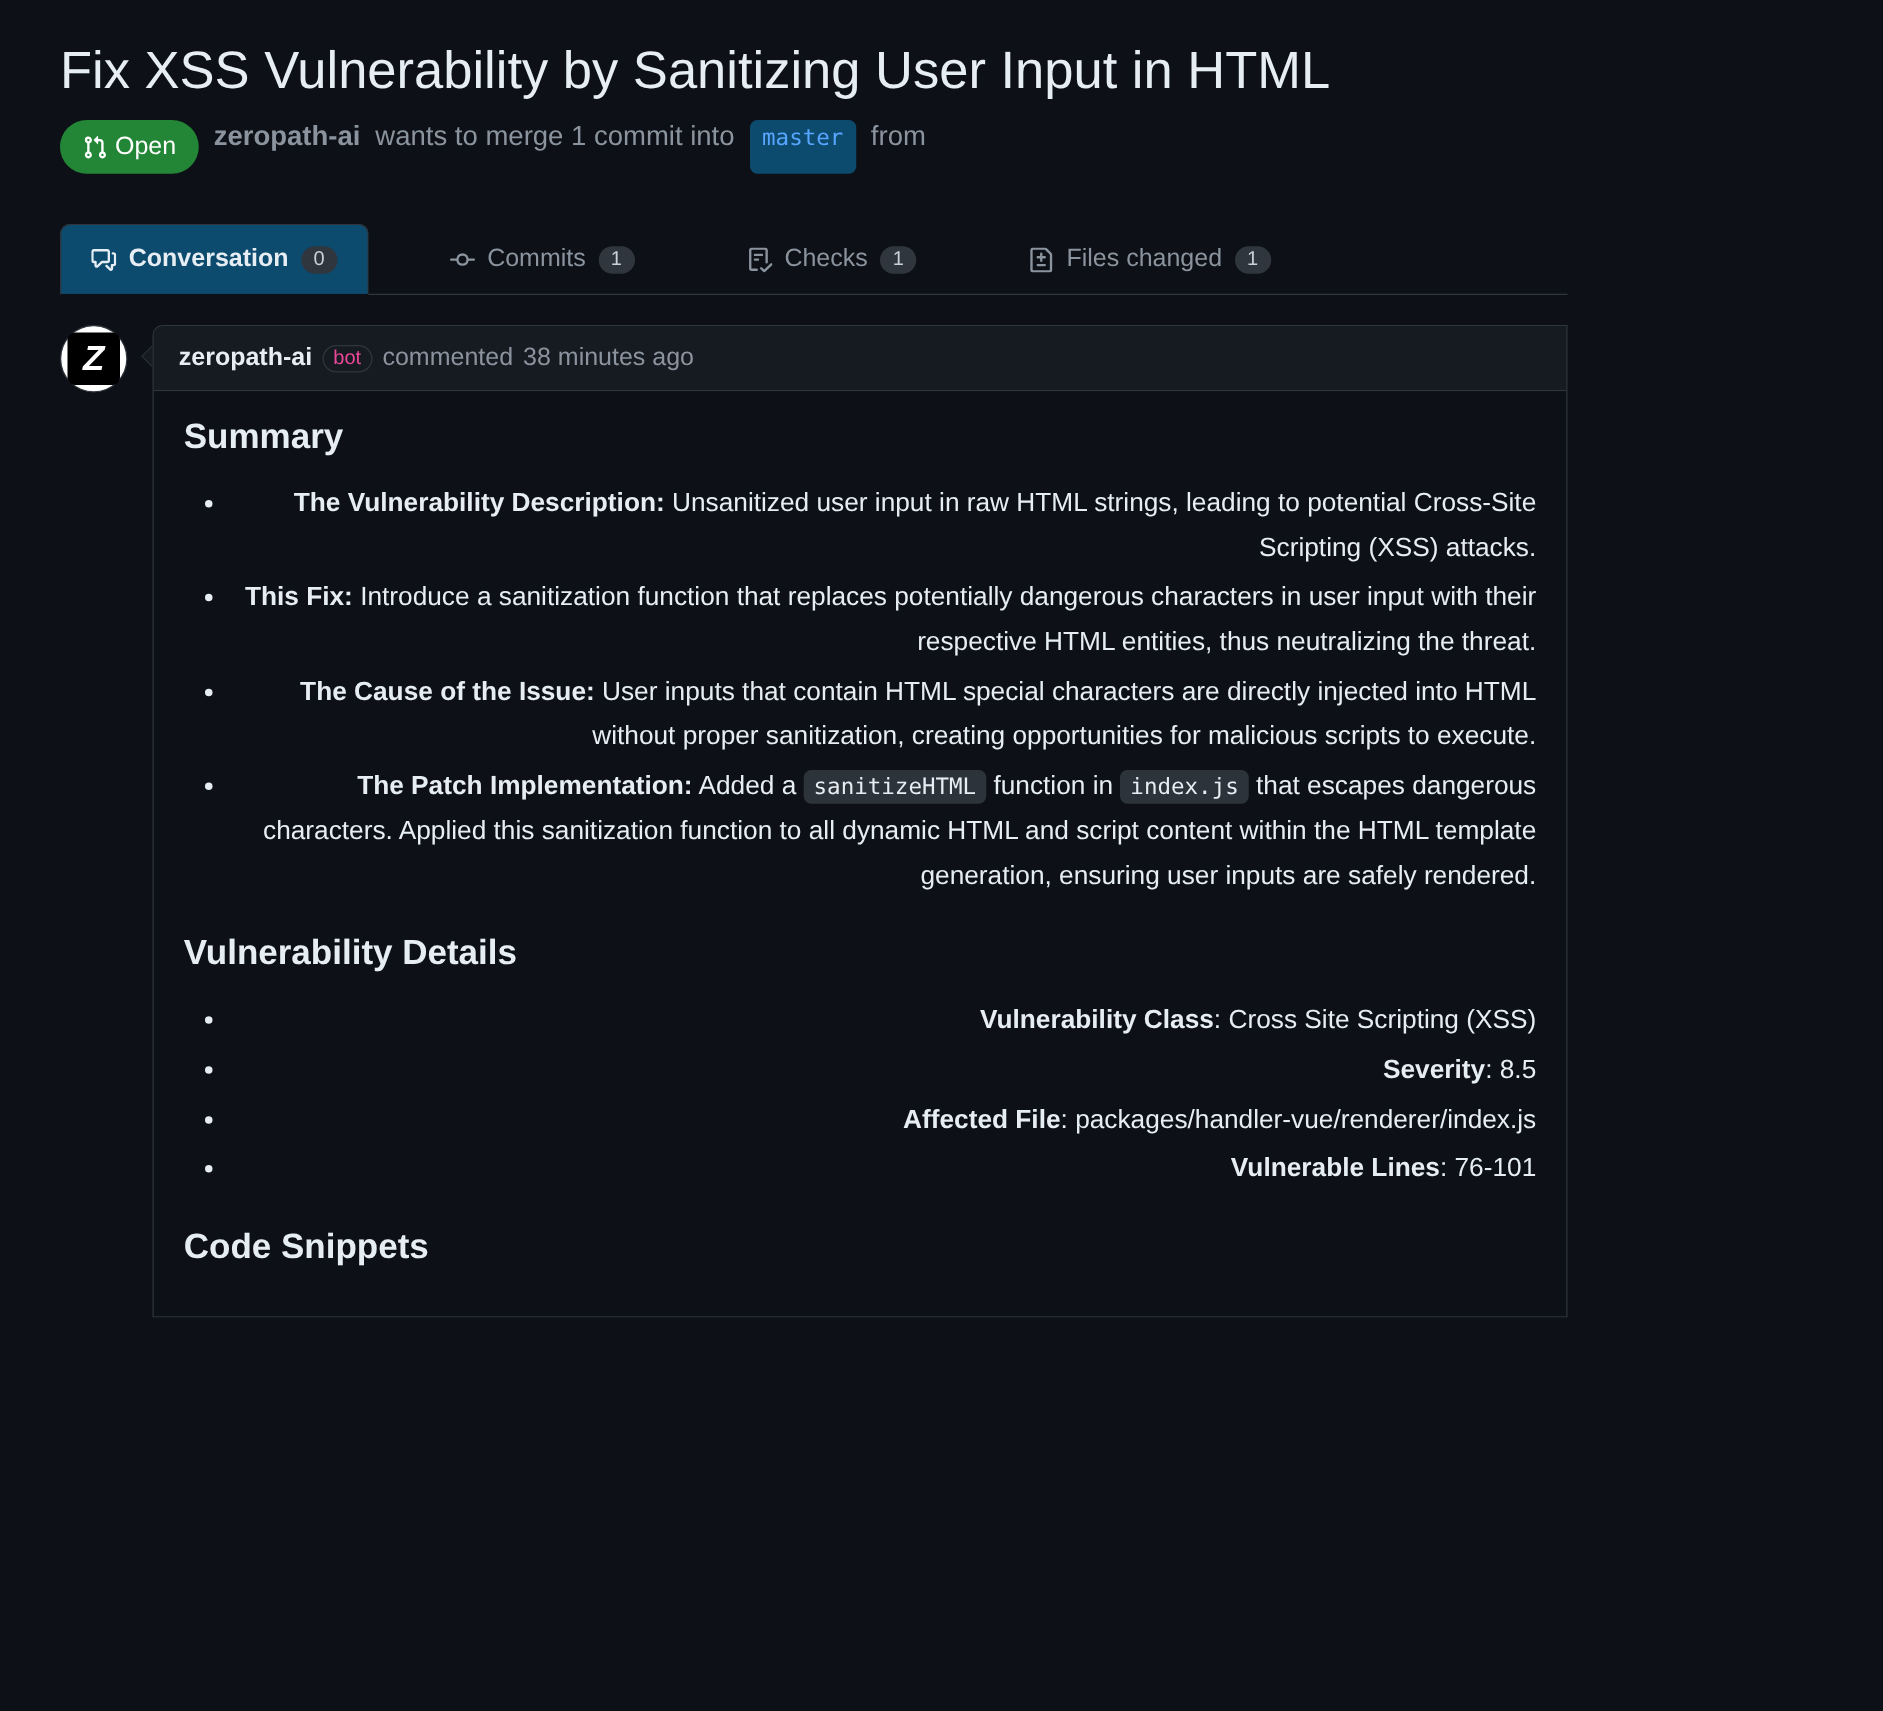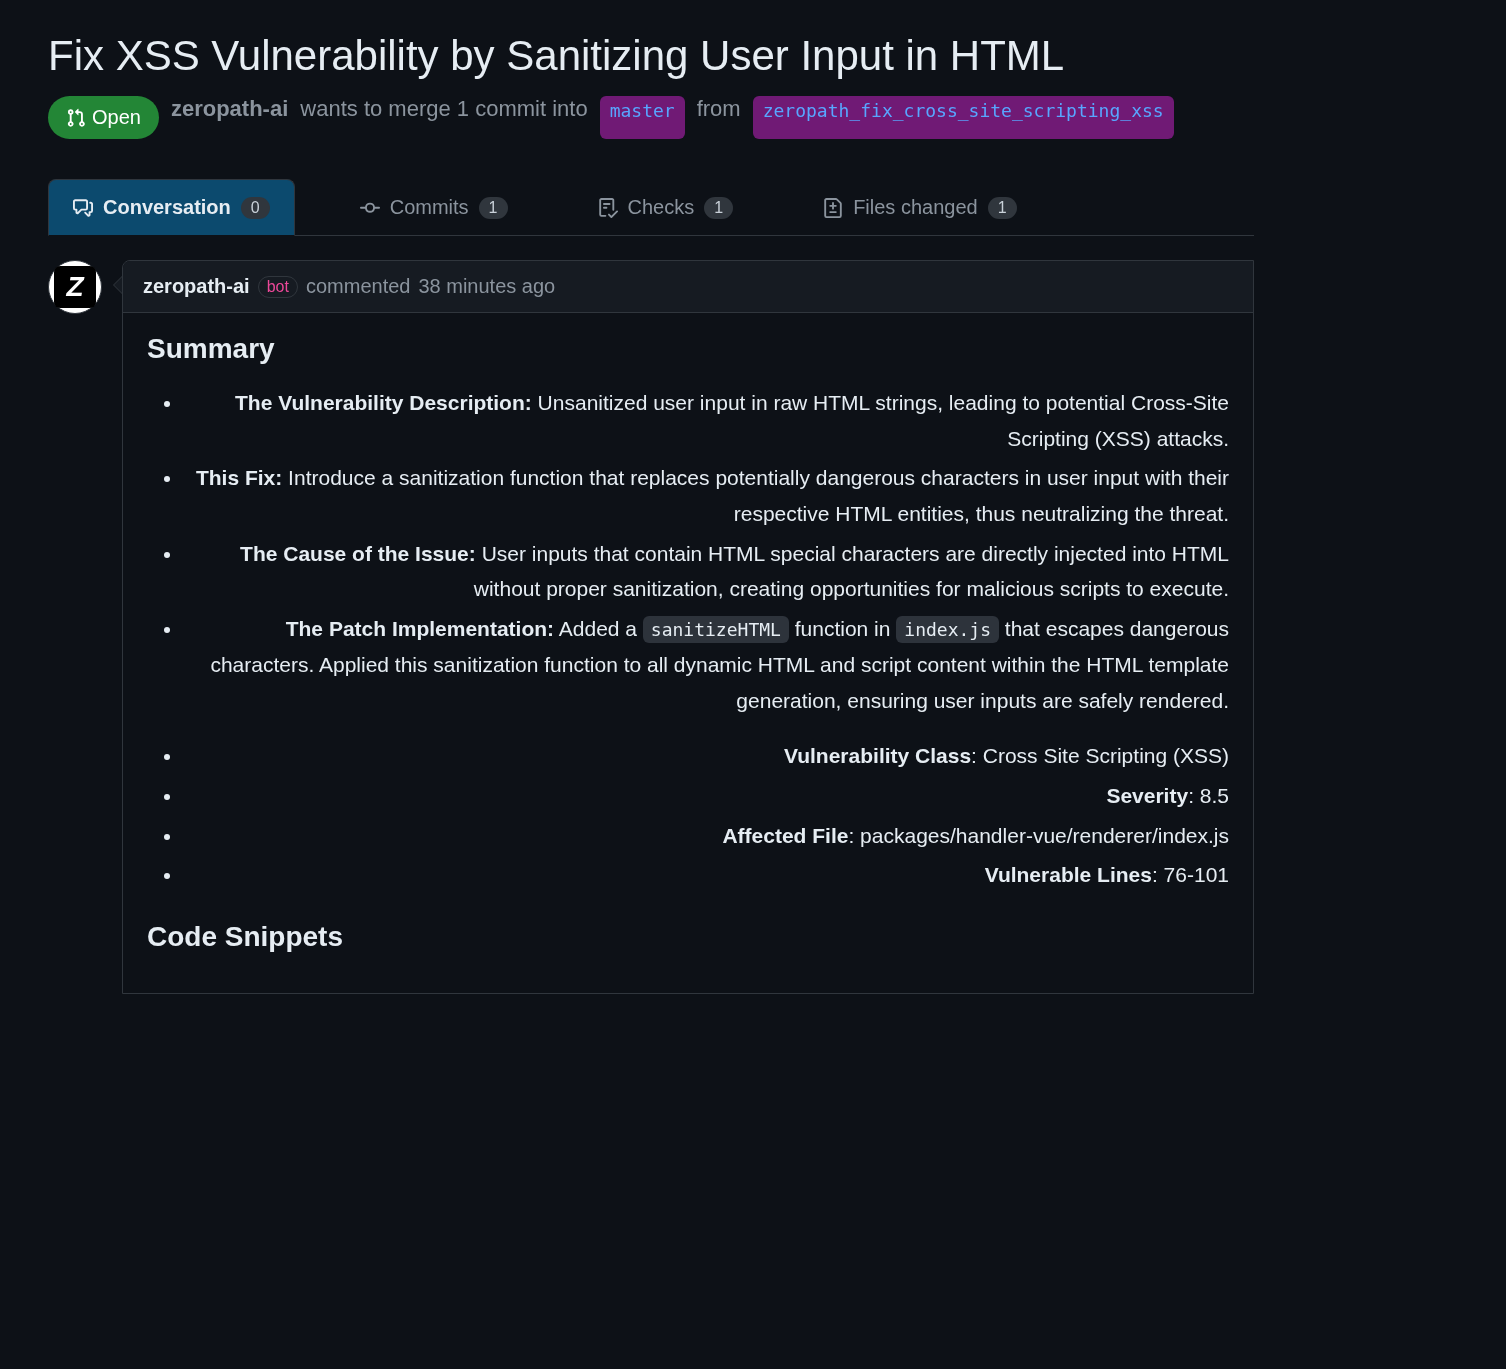--- a/index.html
+++ b/index.html
@@ -51,21 +51,21 @@
     .meta-text {
       color: #8b949e;
       font-size: 22px;
     }
     .meta-author {
       color: #8b949e;
       font-weight: 600;
       font-size: 22px;
     }
     .branch-label {
-      background: #701a75;
+      background: #0c4a6e;
       color: #58a6ff;
       padding: 4px 10px;
       border-radius: 6px;
       font-family: ui-monospace, SFMono-Regular, "SF Mono", Menlo, Consolas, monospace;
       font-size: 18px;
     }
     .tabs {
       display: flex;
       border-bottom: 1px solid #30363d;
       gap: 0;
@@ -235,21 +235,20 @@
     <span class="status-badge">
       <svg viewBox="0 0 16 16">
           <path d="M1.5 3.25a2.25 2.25 0 1 1 3 2.122v5.256a2.251 2.251 0 1 1-1.5 0V5.372A2.25 2.25 0 0 1 1.5 3.25Zm5.677-.177L9.573.677A.25.25 0 0 1 10 .854V2.5h1A2.5 2.5 0 0 1 13.5 5v5.628a2.251 2.251 0 1 1-1.5 0V5a1 1 0 0 0-1-1h-1v1.646a.25.25 0 0 1-.427.177L7.177 3.427a.25.25 0 0 1 0-.354ZM3.75 2.5a.75.75 0 1 0 0 1.5.75.75 0 0 0 0-1.5Zm0 9.5a.75.75 0 1 0 0 1.5.75.75 0 0 0 0-1.5Zm8.25.75a.75.75 0 1 0 1.5 0 .75.75 0 0 0-1.5 0Z"></path>
         </svg>
       <span>Open</span>
     </span>
     <span class="meta-author">zeropath-ai</span>
     <span class="meta-text">wants to merge 1 commit into</span>
     <span class="branch-label">master</span>
     <span class="meta-text">from</span>
-    <span class="branch-label">zeropath_fix_cross_site_scripting_xss</span>
   </div>
 
   <div class="tabs">
     <div class="tab active">
       <svg viewBox="0 0 16 16">
           <path d="M1.75 1h8.5c.966 0 1.75.784 1.75 1.75v5.5A1.75 1.75 0 0 1 10.25 10H7.061l-2.574 2.573A1.458 1.458 0 0 1 2 11.543V10h-.25A1.75 1.75 0 0 1 0 8.25v-5.5C0 1.784.784 1 1.75 1ZM1.5 2.75v5.5c0 .138.112.25.25.25h1a.75.75 0 0 1 .75.75v2.19l2.72-2.72a.749.749 0 0 1 .53-.22h3.5a.25.25 0 0 0 .25-.25v-5.5a.25.25 0 0 0-.25-.25h-8.5a.25.25 0 0 0-.25.25Zm13 2a.25.25 0 0 0-.25-.25h-.5a.75.75 0 0 1 0-1.5h.5c.966 0 1.75.784 1.75 1.75v5.5A1.75 1.75 0 0 1 14.25 12H14v1.543a1.458 1.458 0 0 1-2.487 1.03L9.22 12.28a.749.749 0 0 1 .326-1.275.749.749 0 0 1 .734.215l2.22 2.22v-2.19a.75.75 0 0 1 .75-.75h1a.25.25 0 0 0 .25-.25Z"></path>
         </svg>
       <span>Conversation</span>
       <span class="counter">0</span>
     </div>
@@ -296,20 +295,21 @@
 
         <div class="comment-body">
           <h2>Summary</h2>
           <ul>
             <li><strong>The Vulnerability Description:</strong><span> Unsanitized user input in raw HTML strings, leading to potential Cross-Site Scripting (XSS) attacks.</span></li>
             <li><strong>This Fix:</strong><span> Introduce a sanitization function that replaces potentially dangerous characters in user input with their respective HTML entities, thus neutralizing the threat.</span></li>
             <li><strong>The Cause of the Issue:</strong><span> User inputs that contain HTML special characters are directly injected into HTML without proper sanitization, creating opportunities for malicious scripts to execute.</span></li>
             <li><strong>The Patch Implementation:</strong><span> Added a </span><code class="inline-code">sanitizeHTML</code><span> function in </span><code class="inline-code">index.js</code><span> that escapes dangerous characters. Applied this sanitization function to all dynamic HTML and script content within the HTML template generation, ensuring user inputs are safely rendered.</span></li>
           </ul>
 
+          <h2>Vulnerability Details</h2>
           <ul>
             <li><strong>Vulnerability Class</strong><span>: Cross Site Scripting (XSS)</span></li>
             <li><strong>Severity</strong><span>: 8.5</span></li>
             <li><strong>Affected File</strong><span>: packages/handler-vue/renderer/index.js</span></li>
             <li><strong>Vulnerable Lines</strong><span>: 76-101</span></li>
           </ul>
 
           <h2>Code Snippets</h2>
         </div>
       </div>

